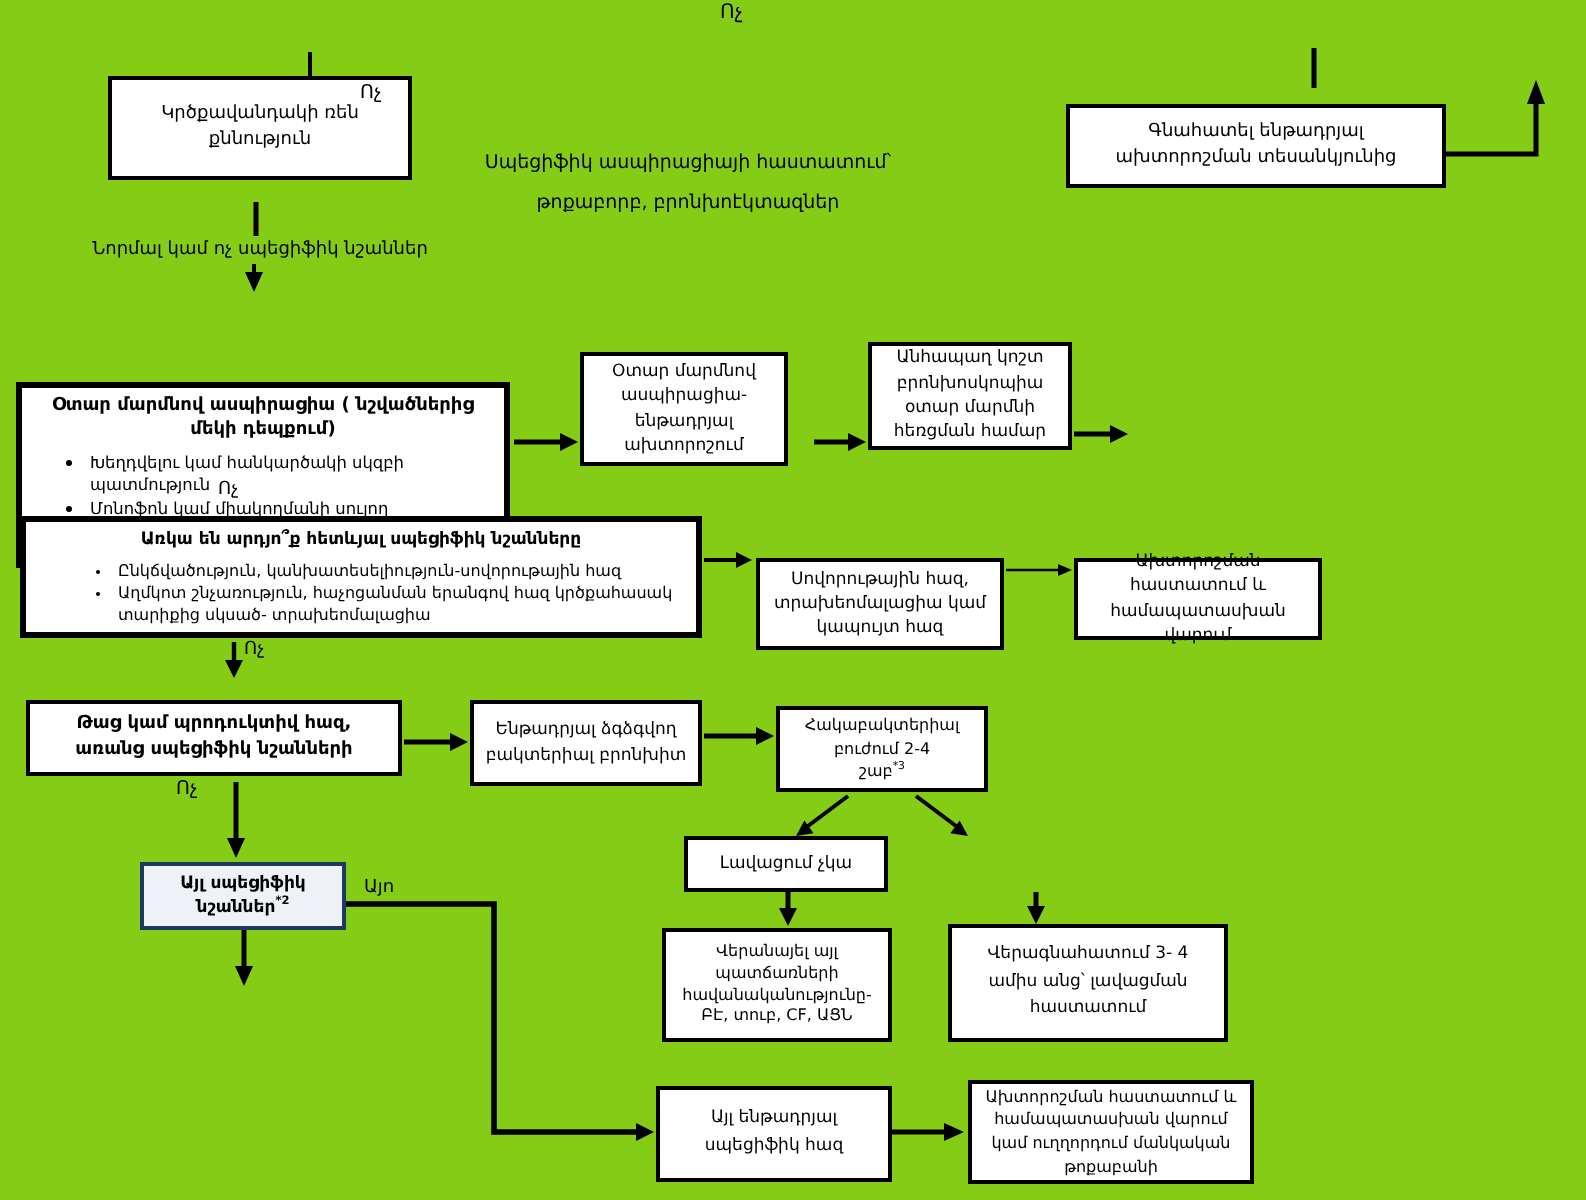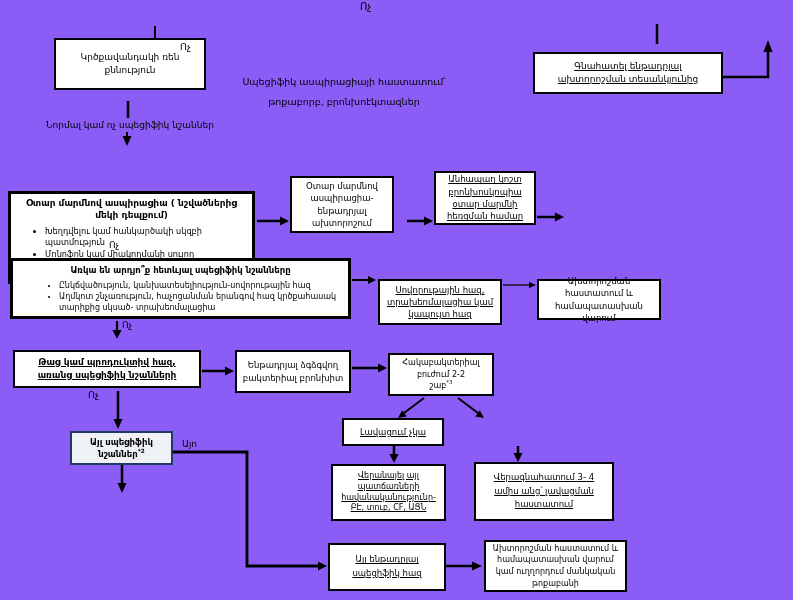--- a/index.html
+++ b/index.html
@@ -1,21 +1,21 @@
 <!DOCTYPE html>
 <html style="--accent: #1f3864; --accent-fill: #eef1f5;"><head>
 <meta charset="utf-8">
 <style>
   html,body{margin:0;padding:0;background:#fff;}
-  #canvas{position:relative;width:793px;height:600px;background:#8b5cf6;overflow:hidden;
+  #canvas{position:relative;width:793px;height:600px;background:#84cc16;overflow:hidden;
           font-family:"DejaVu Sans","Liberation Sans",sans-serif;color:#000;}
   .box{position:absolute;border:2px solid #000;background:#fff;box-sizing:border-box;
        display:flex;flex-direction:column;align-items:center;justify-content:center;
        text-align:center;font-size:8.5px;line-height:1.45;padding:2px 5px;}
-  .b25{border-width:2.5px;text-decoration:underline;}
+  .b25{border-width:2.5px;}
   .b3{border-width:3px;}
   .bigbox{display:block;text-align:left;padding:4px 8px;}
   .bigtitle{font-weight:bold;text-align:center;font-size:9px;line-height:1.3;}
   .bigbox ul{margin:5px 0 0 10px;padding-left:16px;font-size:8.2px;line-height:1.3;}
   .bigbox li{margin:0 0 1px 0;}
   .lbl{position:absolute;font-size:9.5px;line-height:1;}
   .note{position:absolute;text-align:center;font-size:9.5px;line-height:1.2;}
   .bold{font-weight:bold;}
   sup{font-size:0.68em;vertical-align:super;line-height:0;}
   .hl{border:2.5px solid var(--accent,#1f3864);background:var(--accent-fill,#eef1f5);font-weight:bold;}
@@ -157,21 +157,21 @@
 
   <div class="box b25" style="left:378px;top:279px;width:124px;height:46px;">Սովորութային հազ, տրախեոմալացիա կամ կապույտ հազ</div>
   <div class="box" style="left:537px;top:279px;width:124px;height:41px;">Ախտորոշման հաստատում և համապատասխան վարում</div>
 
   <div class="box b25 bold" style="left:13px;top:350px;width:188px;height:38px;font-size:9px;">Թաց կամ պրոդուկտիվ հազ, առանց սպեցիֆիկ նշանների</div>
   <div class="lbl" style="left:88px;top:390px;">Ոչ</div>
 
   <div class="box" style="left:235px;top:350px;width:116px;height:43px;">Ենթադրյալ ձգձգվող բակտերիալ բրոնխիտ</div>
 
   <div class="box" style="left:388px;top:353px;width:106px;height:43px;font-size:8px;padding:2px 3px;">
-    <span>Հակաբակտերիալ բուժում 2-2</span>
+    <span>Հակաբակտերիալ բուժում 2-4</span>
     <span><span>շաբ</span><sup>*3</sup></span>
   </div>
 
   <div class="box b25" style="left:342px;top:418px;width:102px;height:28px;">Լավացում չկա</div>
 
   <div class="box b25" style="left:331px;top:464px;width:115px;height:57px;font-size:8px;line-height:1.35;">Վերանայել այլ պատճառների հավանականությունը- ԲԷ, տուբ, CF, ԱՑՆ</div>
   <div class="box b25" style="left:474px;top:462px;width:140px;height:59px;line-height:1.6;">Վերագնահատում 3- 4 ամիս անց՝ լավացման հաստատում</div>
 
   <div class="box hl" style="left:70px;top:431px;width:103px;height:34px;">
     <span><span>Այլ սպեցիֆիկ նշաններ</span><sup>*2</sup></span>

